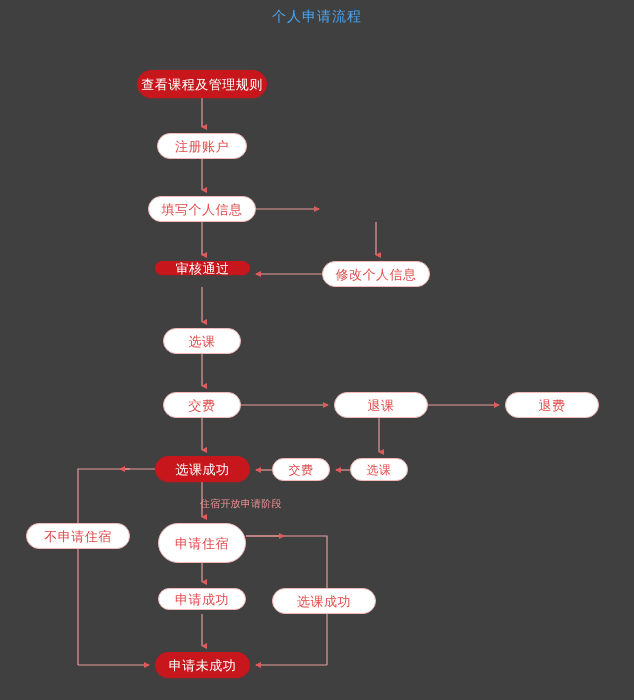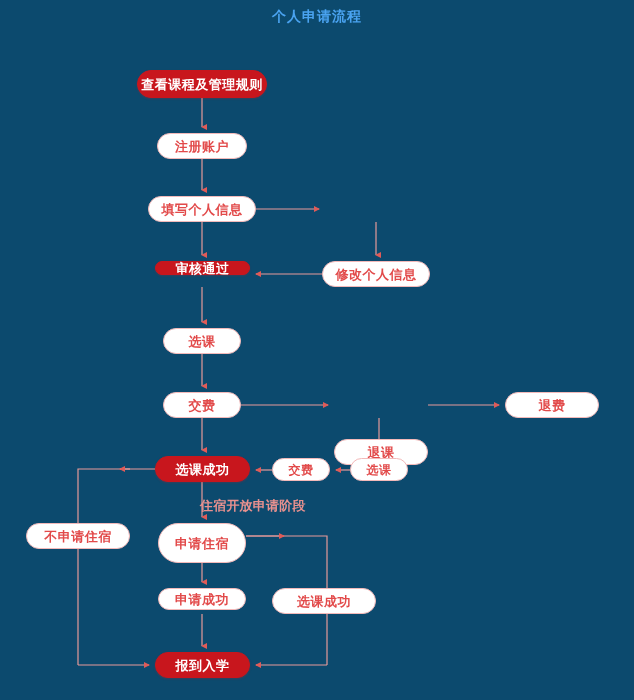--- a/index.html
+++ b/index.html
@@ -5,23 +5,22 @@
 <style>
   html,body{margin:0;padding:0;background:#ffffff;}
   body{
     font-family:"Liberation Sans","DejaVu Sans",sans-serif;
     -webkit-font-smoothing:antialiased;
   }
   #canvas{
     position:relative;
     width:634px;
     height:700px;
-    background:#0c4a6e;
+    background:#404040;
     overflow:hidden;
-    font-weight:bold;
   }
   #title{
     position:absolute;
     left:0; top:8px;
     width:634px;
     text-align:center;
     font-size:14px;
     color:#4aa3f0;
     letter-spacing:1px;
     white-space:nowrap;
@@ -50,21 +49,21 @@
     border:1px solid #c8161d;
     box-shadow:0 1px 2px rgba(190,30,35,.25);
   }
   .node.outline{
     background:#ffffff;
     color:#e24a4a;
     border:1px solid #f3b9b9;
   }
   .edge-label{
     position:absolute;
-    font-size:13px;
+    font-size:10px;
     color:#e8918f;
     white-space:nowrap;
     letter-spacing:.2px;
   }
 </style>
 </head>
 <body>
 
 <div id="canvas">
 
@@ -140,35 +139,35 @@
 
 
   <div class="node filled" style="left:155px;top:261px;width:95px;height:14px;">审核通过</div>
 
   <div class="node outline" style="left:322px;top:261px;width:108px;height:26px;">修改个人信息</div>
 
   <div class="node outline" style="left:163px;top:328px;width:78px;height:26px;">选课</div>
 
   <div class="node outline" style="left:163px;top:392px;width:78px;height:26px;">交费</div>
 
-  <div class="node outline" style="left:334px;top:392px;width:94px;height:26px;margin-top:47px;">退课</div>
+  <div class="node outline" style="left:334px;top:392px;width:94px;height:26px;">退课</div>
 
   <div class="node outline" style="left:505px;top:392px;width:94px;height:26px;">退费</div>
 
   <div class="node filled" style="left:155px;top:456px;width:95px;height:26px;">选课成功</div>
 
   <div class="node outline" style="left:272px;top:458px;width:58px;height:23px;font-size:12px;">交费</div>
 
   <div class="node outline" style="left:350px;top:458px;width:58px;height:23px;font-size:12px;">选课</div>
 
   <div class="node outline" style="left:26px;top:523px;width:104px;height:26px;">不申请住宿</div>
 
   <div class="node outline" style="left:158px;top:523px;width:88px;height:40px;">申请住宿</div>
 
   <div class="node outline" style="left:158px;top:588px;width:88px;height:22px;">申请成功</div>
 
   <div class="node outline" style="left:272px;top:588px;width:104px;height:26px;">选课成功</div>
 
-  <div class="node filled" style="left:155px;top:652px;width:95px;height:26px;">报到入学</div>
+  <div class="node filled" style="left:155px;top:652px;width:95px;height:26px;">申请未成功</div>
 
   <div class="edge-label" style="left:200px;top:497px;">住宿开放申请阶段</div>
 
 </div>
 
 </body></html>

